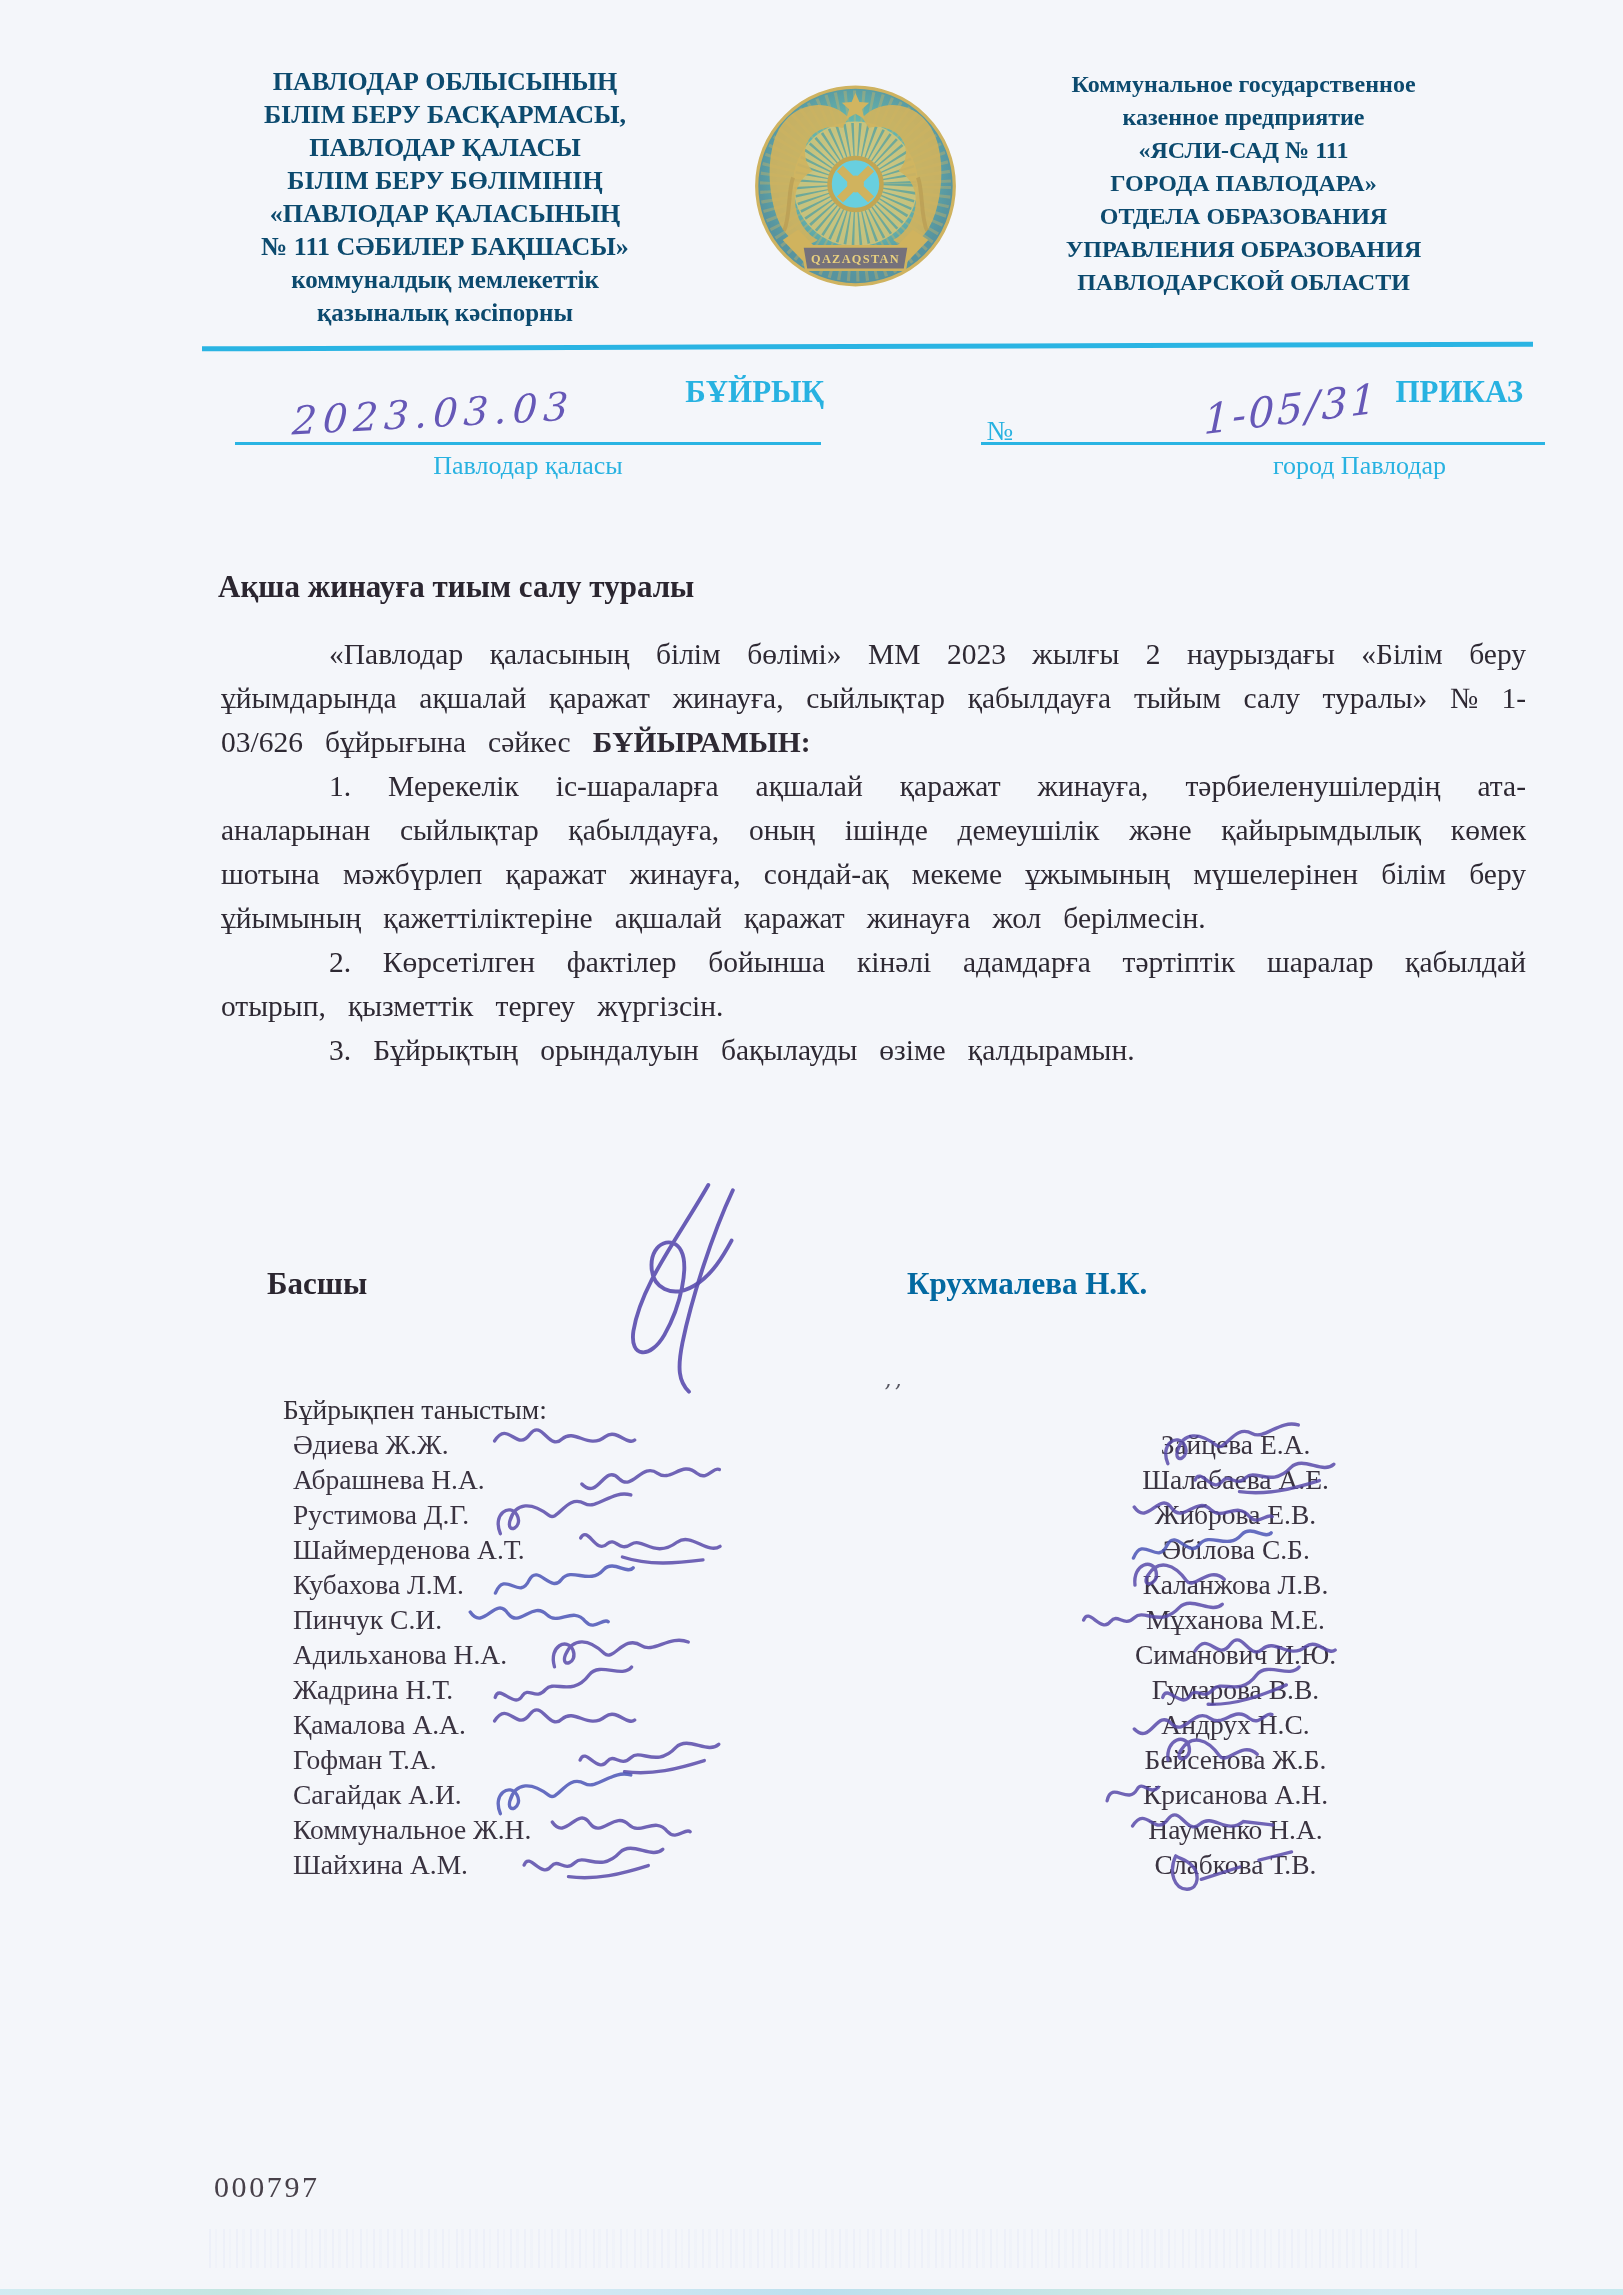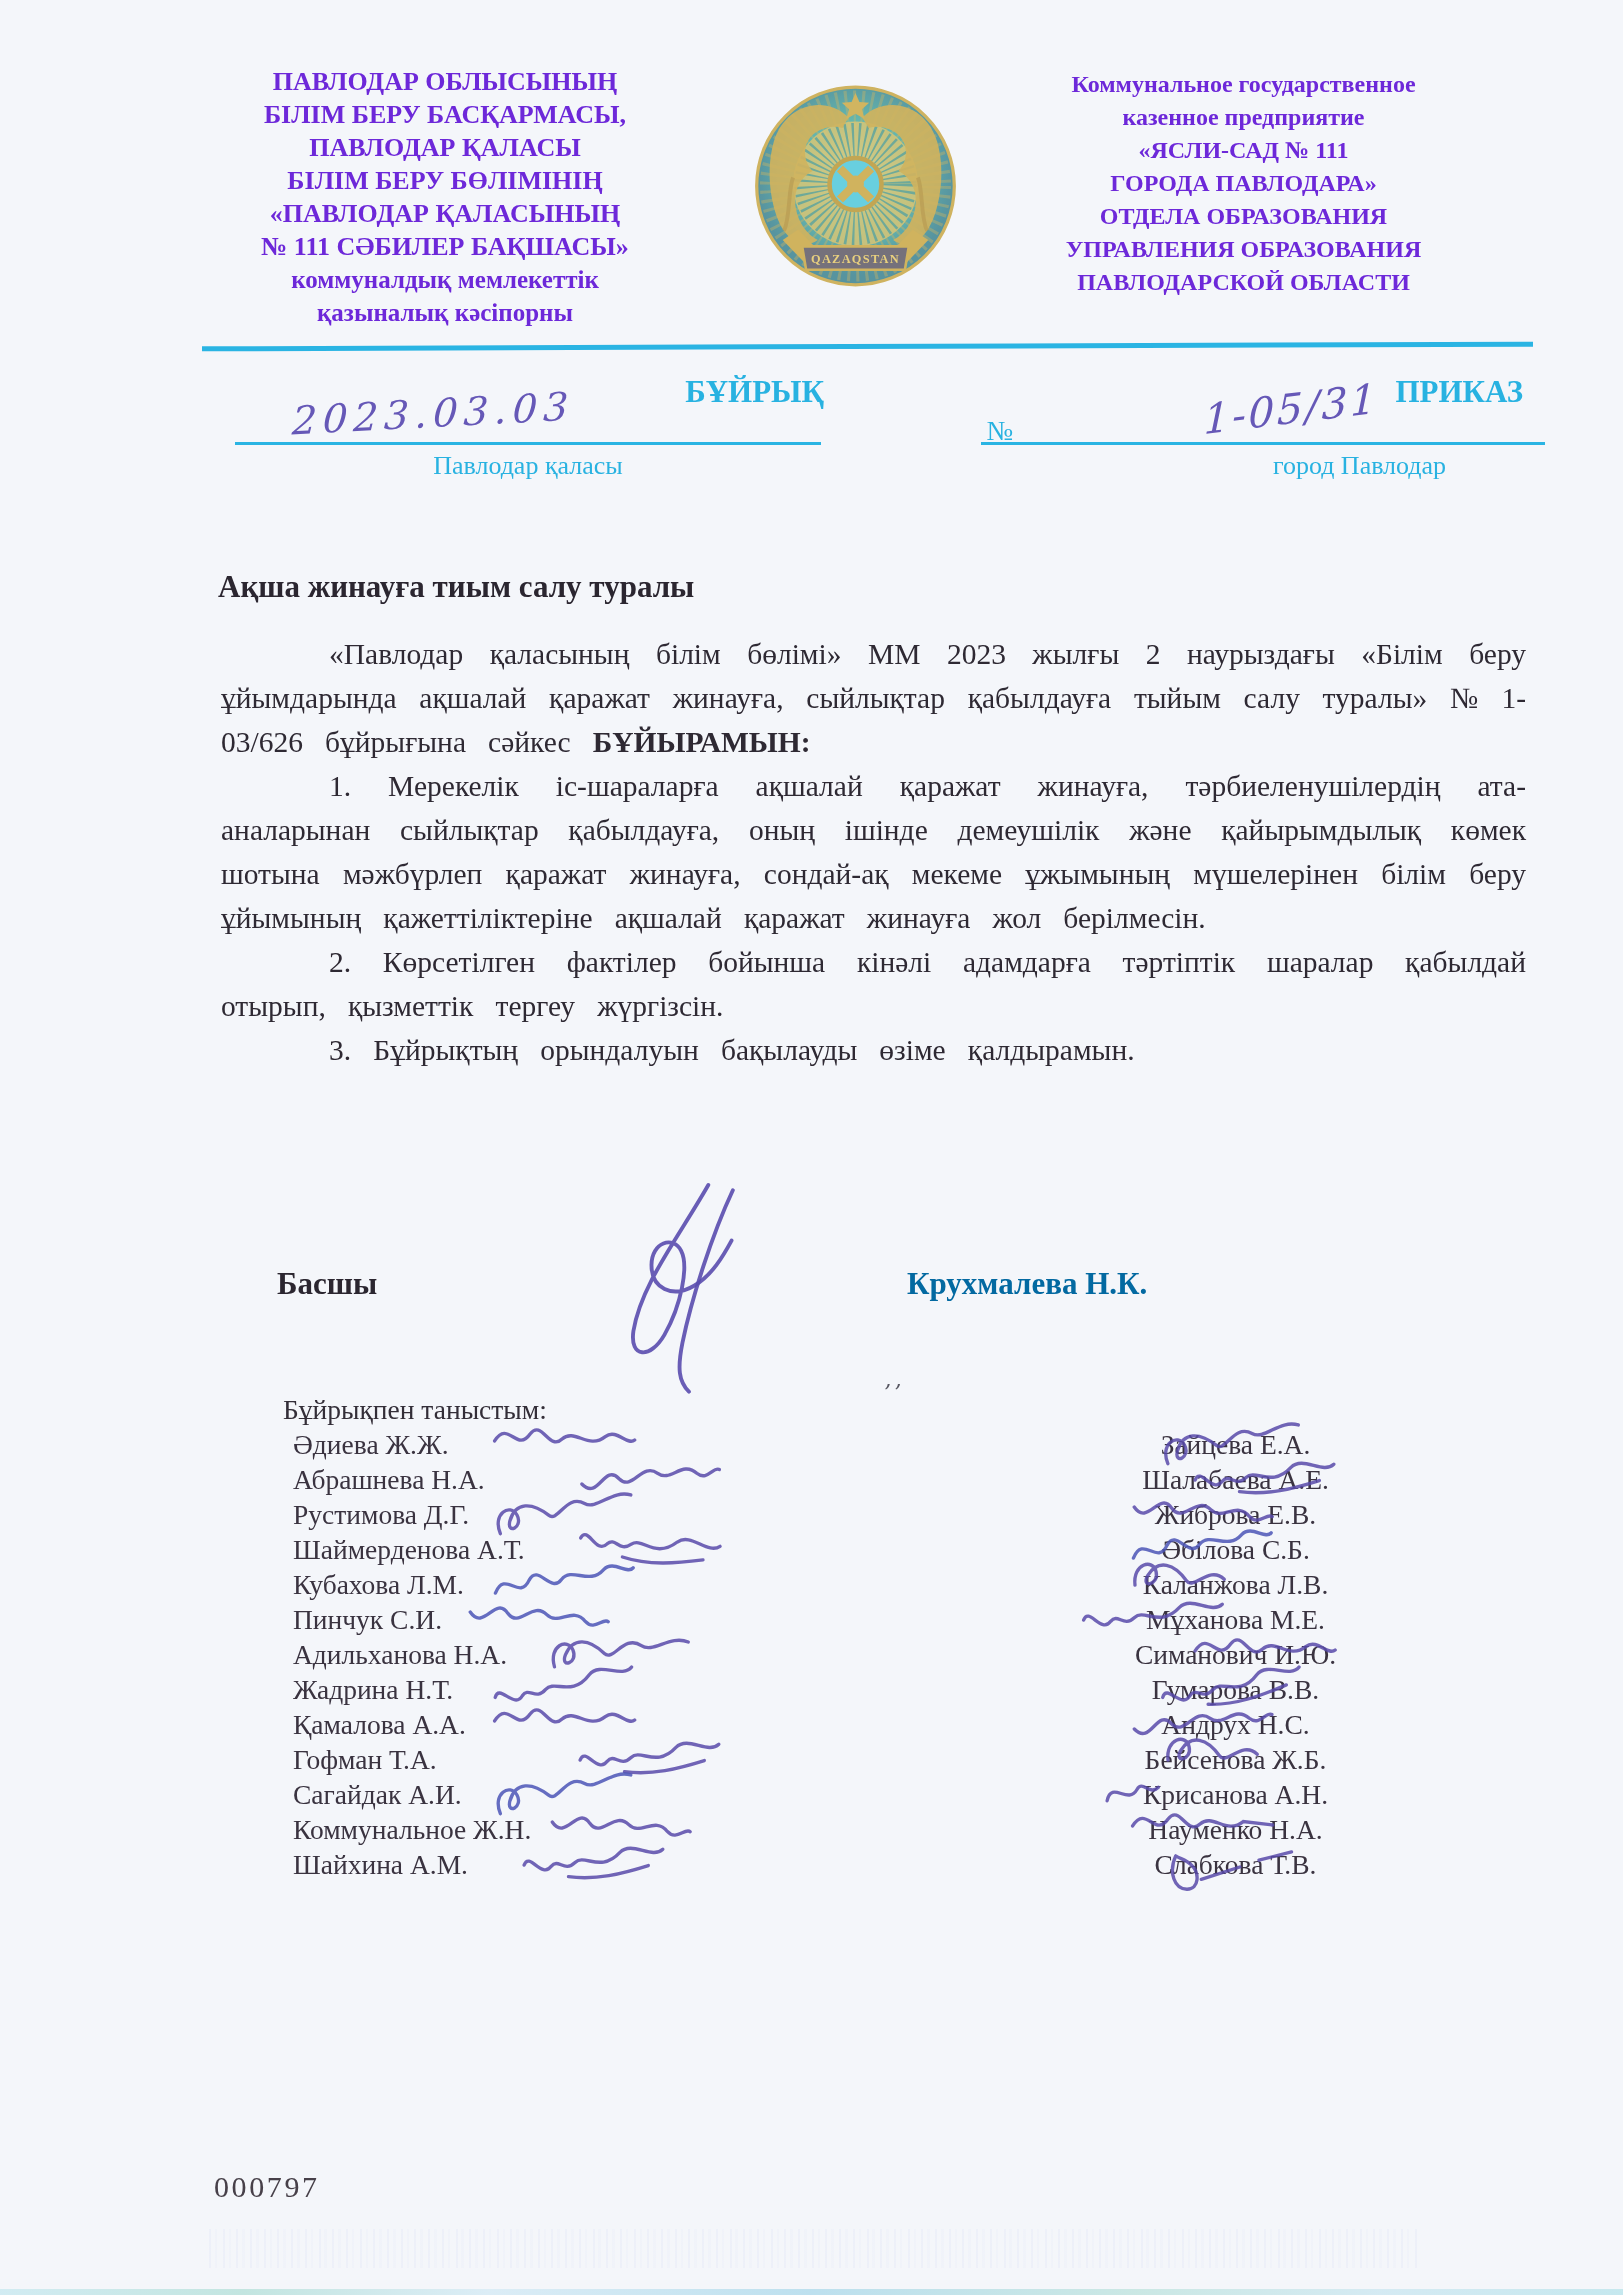--- a/index.html
+++ b/index.html
@@ -4,21 +4,21 @@
 <style>
   html,body{margin:0;padding:0;}
   body{
     width:1624px;height:2295px;position:relative;overflow:hidden;
     background:#f4f6fa;
     font-family:"Liberation Serif", serif;
   }
   .abs{position:absolute;}
 
   
-  .org{color:#6d28d9;font-weight:bold;text-align:center;}
+  .org{color:#0c4a6e;font-weight:bold;text-align:center;}
   .org-left{left:208px;top:65px;width:474px;font-size:26px;line-height:33px;}
   .org-left .sub{font-size:25px;}
   .org-right{left:987px;top:68px;width:513px;font-size:24px;line-height:33px;}
   .org div{white-space:nowrap;}
 
   .emblem{left:745px;top:80px;width:221px;height:221px;opacity:.82;}
 
   .rule{left:202px;top:344px;width:1331px;height:4.6px;background:#2ab4e3;transform:rotate(-0.2deg);}
 
   
@@ -37,21 +37,21 @@
   .kk-date{position:absolute;left:60px;top:17px;font-size:39px;letter-spacing:5.9px;transform:rotate(-3deg) skewX(-6deg);}
   .ru-number{position:absolute;left:236px;top:10.5px;font-size:41px;letter-spacing:2.6px;transform:rotate(-7deg) skewX(-8deg);}
 
   
   .doc-title{left:218px;top:556px;font-size:31px;font-weight:bold;color:#2b2630;margin-top:13px;}
   .doc-body{left:221px;top:632px;width:1305px;font-size:29.5px;line-height:44px;color:#2e2933;text-align:justify;word-spacing:.5em;}
   .doc-body p{margin:0;text-indent:108px;}
   .doc-body b{font-weight:bold;}
 
   
-  .pos-label{left:277px;top:1266px;font-size:31px;font-weight:bold;color:#2b2630;}
+  .pos-label{left:267px;top:1266px;font-size:31px;font-weight:bold;color:#2b2630;}
   .signer{left:907px;top:1266px;font-size:31px;font-weight:bold;color:#0369a1;}
   .sig-big{left:572px;top:1176px;width:230px;height:226px;}
   .sig-big path{stroke:#5a4cae;stroke-width:6;fill:none;stroke-linecap:round;opacity:.9;}
 
   
   .ack-head{left:283px;top:1394px;font-size:27.5px;color:#332e38;}
   .ack-marks{left:884px;top:1380px;font-size:22px;color:#4a4a55;letter-spacing:3.3px;}
   .ack-col{list-style:none;margin:0;padding:0;font-size:27.5px;line-height:35px;color:#3a3340;}
   .col-left{left:293px;top:1427px;width:615px;}
   .col-right{left:908px;top:1427px;width:655px;text-align:center;}

